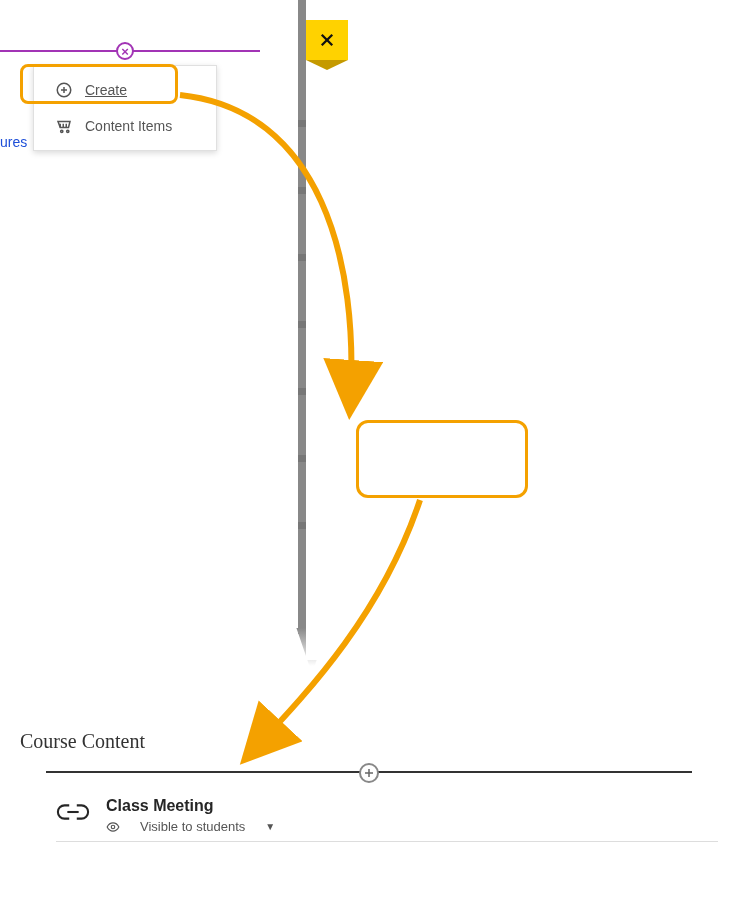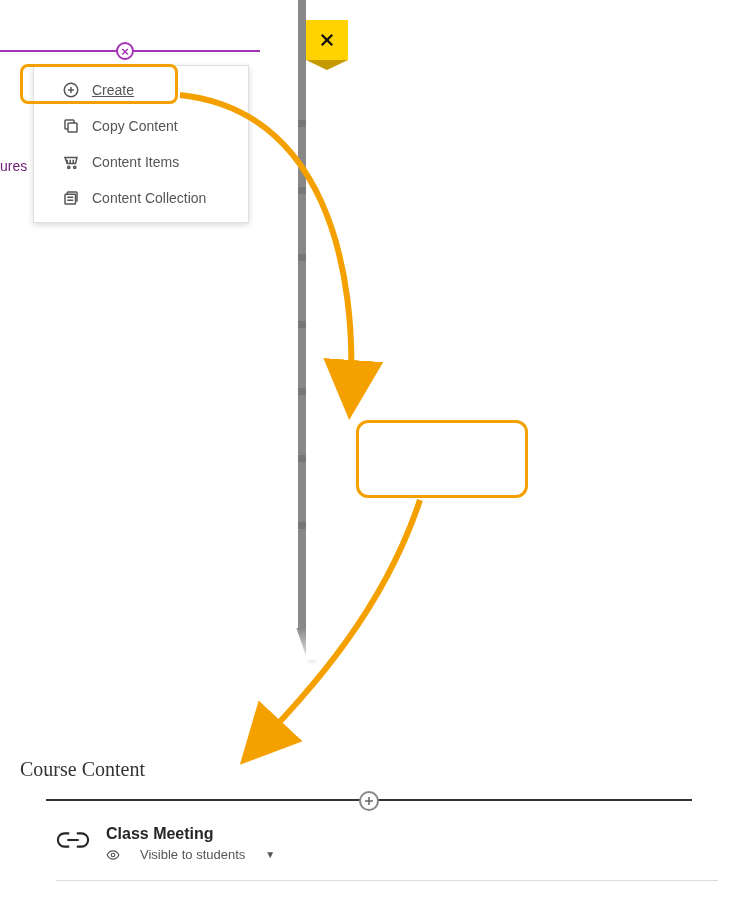--- a/index.html
+++ b/index.html
@@ -32,25 +32,25 @@
     color: #a234b5;
     border: 2px solid #a234b5;
     background: #fff;
     border-radius: 50%;
     z-index: 3;
   }
 
   .context-menu {
     position: absolute;
     top: 65px; left: 33px;
-    width: 216px;
+    width: 184px;
     background: #fff;
     border: 1px solid #e0e0e0;
     box-shadow: 0 2px 6px rgba(0,0,0,0.15);
-    padding: 6px 12px;
+    padding: 6px 5px;
     z-index: 4;
   }
   .cm-item {
     display: flex;
     align-items: center;
     gap: 12px;
     padding: 9px 16px;
     font-size: 14px;
     color: #555;
     cursor: pointer;
@@ -64,21 +64,21 @@
     width: 158px; height: 40px;
     border: 3px solid #f4a100;
     border-radius: 8px;
     z-index: 5;
     pointer-events: none;
   }
   .cm-item.create .cm-label { text-decoration: underline; }
 
   .truncated-text {
     position:absolute; top: 134px; left:0; width:30px;
-    font-size:14px; color:#701a75; overflow:hidden; white-space:nowrap;margin-top:24px;
+    font-size:14px; color:#1d4ed8; overflow:hidden; white-space:nowrap;
   }
 
   
   .grey-strip {
     position: absolute;
     top: 0; left: 298px;
     width: 30px; height: 634px;
     background: #888;
     z-index: 0;
   }
@@ -148,39 +148,39 @@
     top: 420px; left: 356px;
     width: 172px; height: 78px;
     border:3px solid #f4a100;
     border-radius:12px;
     z-index:5; pointer-events:none;
   }
 
   
   .course-content {
     position:absolute;
-    top: 730px; left: 20px; right: 20px; margin-top: 28px;
+    top: 730px; left: 20px; right: 20px;
   }
   .cc-title {
     font-size: 20px; font-weight:500; color:#333;
     font-family: Georgia, "Times New Roman", serif;
     padding-bottom: 18px;
   }
   .cc-divider { border-top:2px solid #333; position:relative; margin:0 26px; }
   .cc-plus {
     position:absolute; top:-10px; left:50%; transform:translateX(-50%);
     width:20px; height:20px; background:#fff; color:#666;
     border:2px solid #888; border-radius:50%;
     display:flex; align-items:center; justify-content:center;
     font-size:14px; line-height:1;
   }
   .cc-row {
     display:flex; align-items:flex-start; gap:16px;
     margin: 24px 0 0 36px;
-    padding-bottom:18px;
+    padding-bottom:7px;
     border-bottom:1px solid #ddd;
   }
   .cc-link-icon { width:34px; height:26px; color:#262626; margin-top:2px;}
   .cc-row-title { font-size:16px; font-weight:600; color:#262626; }
   .cc-vis {
     display:flex; align-items:center; gap:20px;
     font-size:13px; color:#555; margin-top:4px;
   }
   .cc-vis .eye { width:14px; height:14px; }
   .cc-vis .caret { font-size:10px; }
@@ -210,47 +210,31 @@
 <span class="truncated-text">ures</span>
 
 <div class="context-menu">
   <div class="cm-item create">
     <svg class="cm-icon" viewBox="0 0 24 24" fill="none" stroke="currentColor" stroke-width="2">
         <circle cx="12" cy="12" r="9"></circle>
         <line x1="12" y1="8" x2="12" y2="16"></line>
         <line x1="8" y1="12" x2="16" y2="12"></line>
       </svg>
     <span class="cm-label">Create</span>
-  </div>
-  <div class="cm-item">
-    <svg class="cm-icon" viewBox="0 0 24 24" fill="none" stroke="currentColor" stroke-width="2">
-        <rect x="8" y="8" width="12" height="12" rx="1"></rect>
-        <path d="M16 8V5a1 1 0 0 0-1-1H5a1 1 0 0 0-1 1v10a1 1 0 0 0 1 1h3"></path>
-      </svg>
-    <span class="cm-label">Copy Content</span>
   </div>
   <div class="cm-item">
     <svg class="cm-icon" viewBox="0 0 24 24" fill="none" stroke="currentColor" stroke-width="2">
         <path d="M4 6h16l-2 8H7z"></path>
         <circle cx="9" cy="19" r="1.5"></circle>
         <circle cx="17" cy="19" r="1.5"></circle>
         <line x1="7" y1="9" x2="7" y2="14"></line>
         <line x1="11" y1="9" x2="11" y2="14"></line>
         <line x1="15" y1="9" x2="15" y2="14"></line>
       </svg>
     <span class="cm-label">Content Items</span>
-  </div>
-  <div class="cm-item">
-    <svg class="cm-icon" viewBox="0 0 24 24" fill="none" stroke="currentColor" stroke-width="2">
-        <rect x="4" y="7" width="14" height="13" rx="1"></rect>
-        <path d="M7 7V5a1 1 0 0 1 1-1h11a1 1 0 0 1 1 1v12"></path>
-        <line x1="7" y1="11" x2="15" y2="11"></line>
-        <line x1="7" y1="15" x2="15" y2="15"></line>
-      </svg>
-    <span class="cm-label">Content Collection</span>
   </div>
 </div>
 <div class="highlight-create"></div>
 
 <div class="panel"></div>
 <div class="panel-close-tab">
   <svg width="18" height="18" viewBox="0 0 24 24" stroke="#111" stroke-width="3" fill="none">
       <line x1="5" y1="5" x2="19" y2="19"></line>
       <line x1="19" y1="5" x2="5" y2="19"></line>
     </svg>

